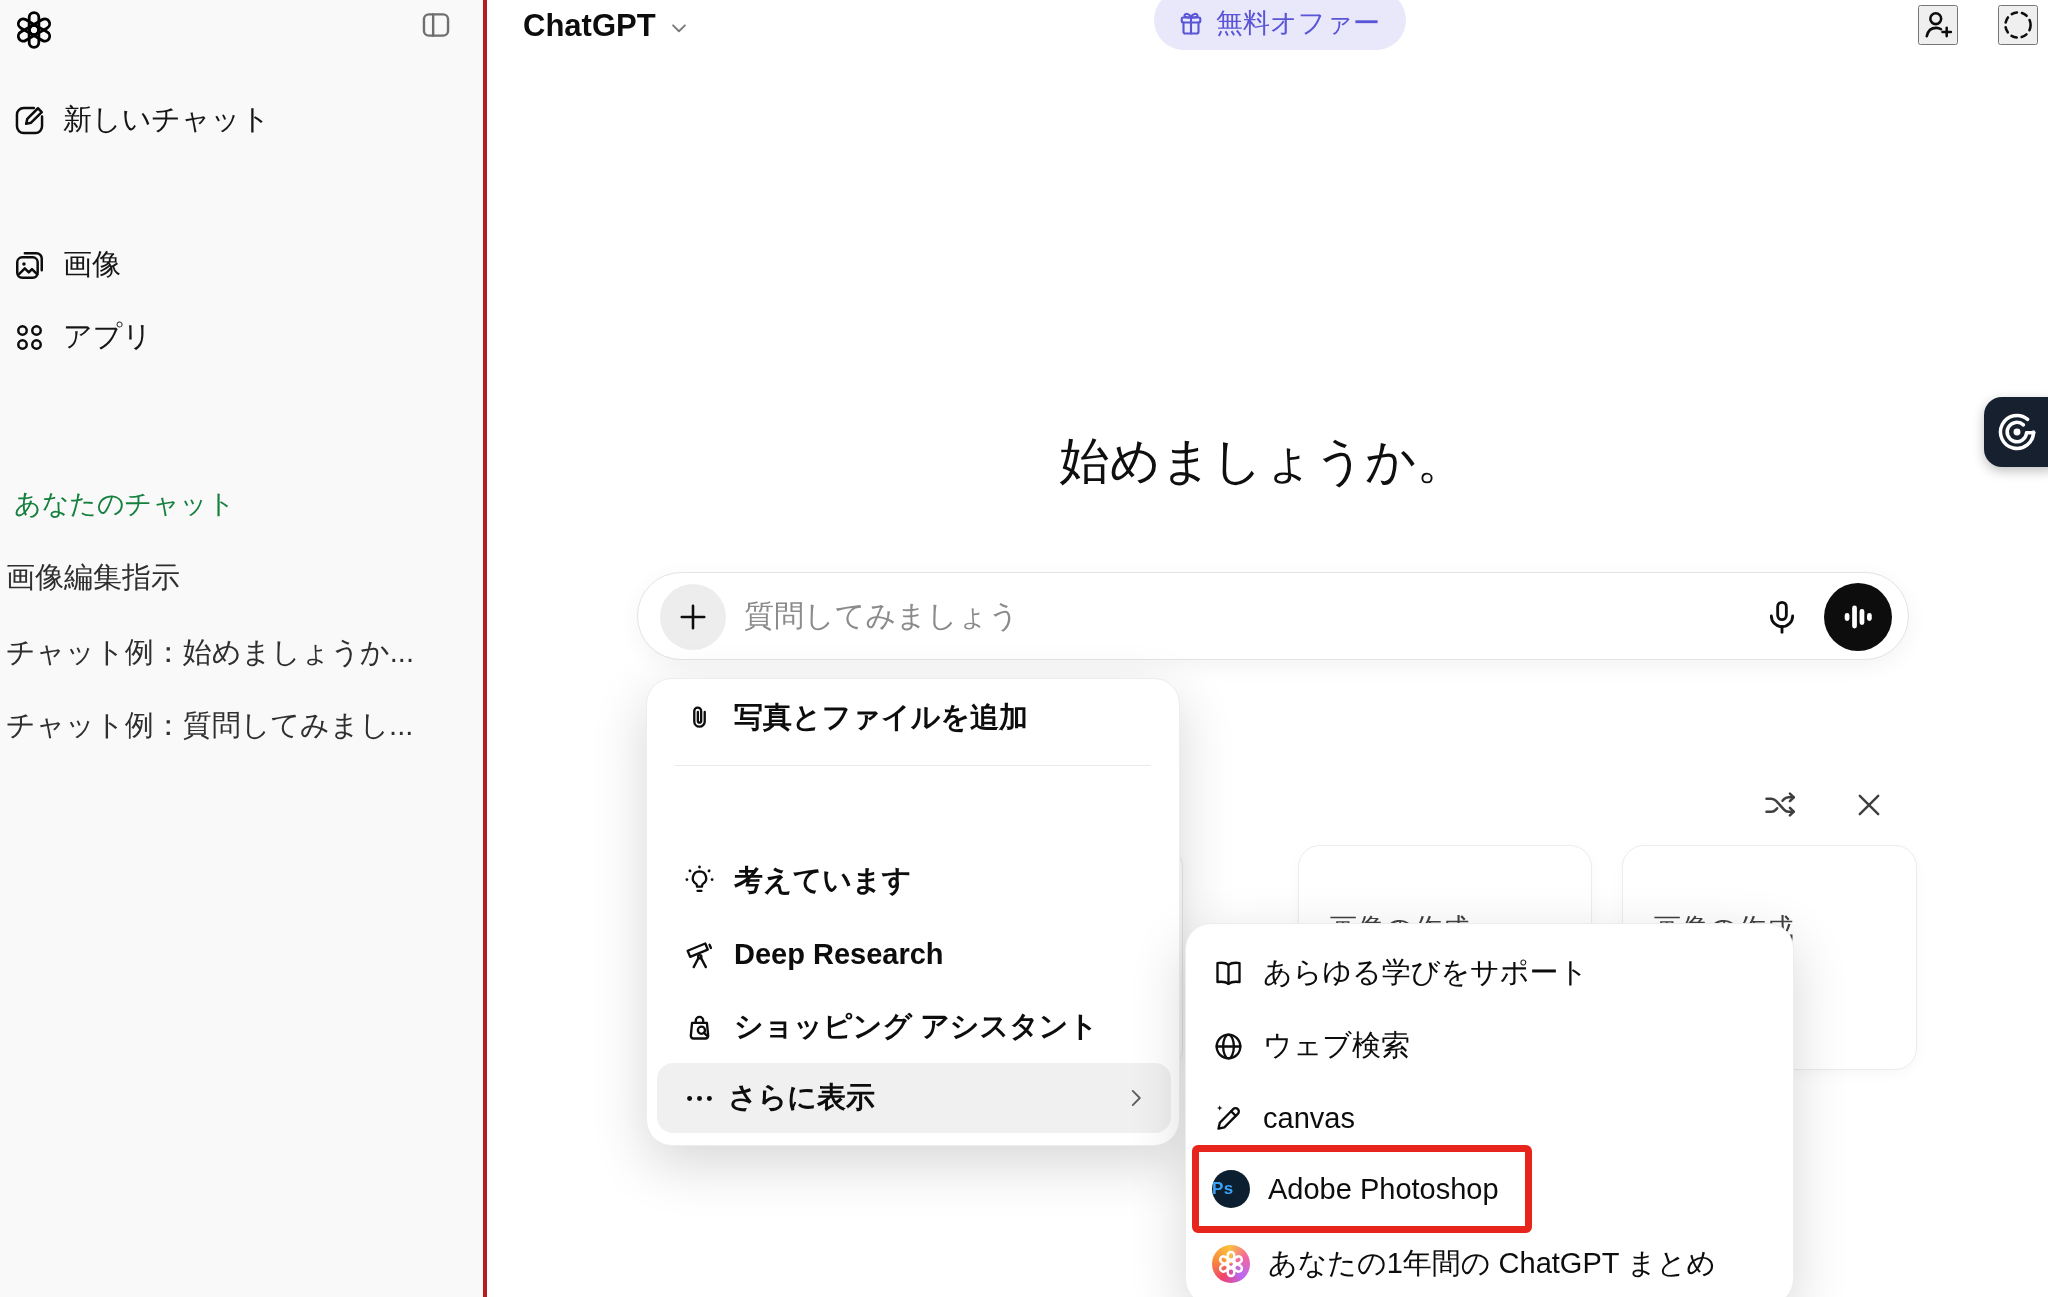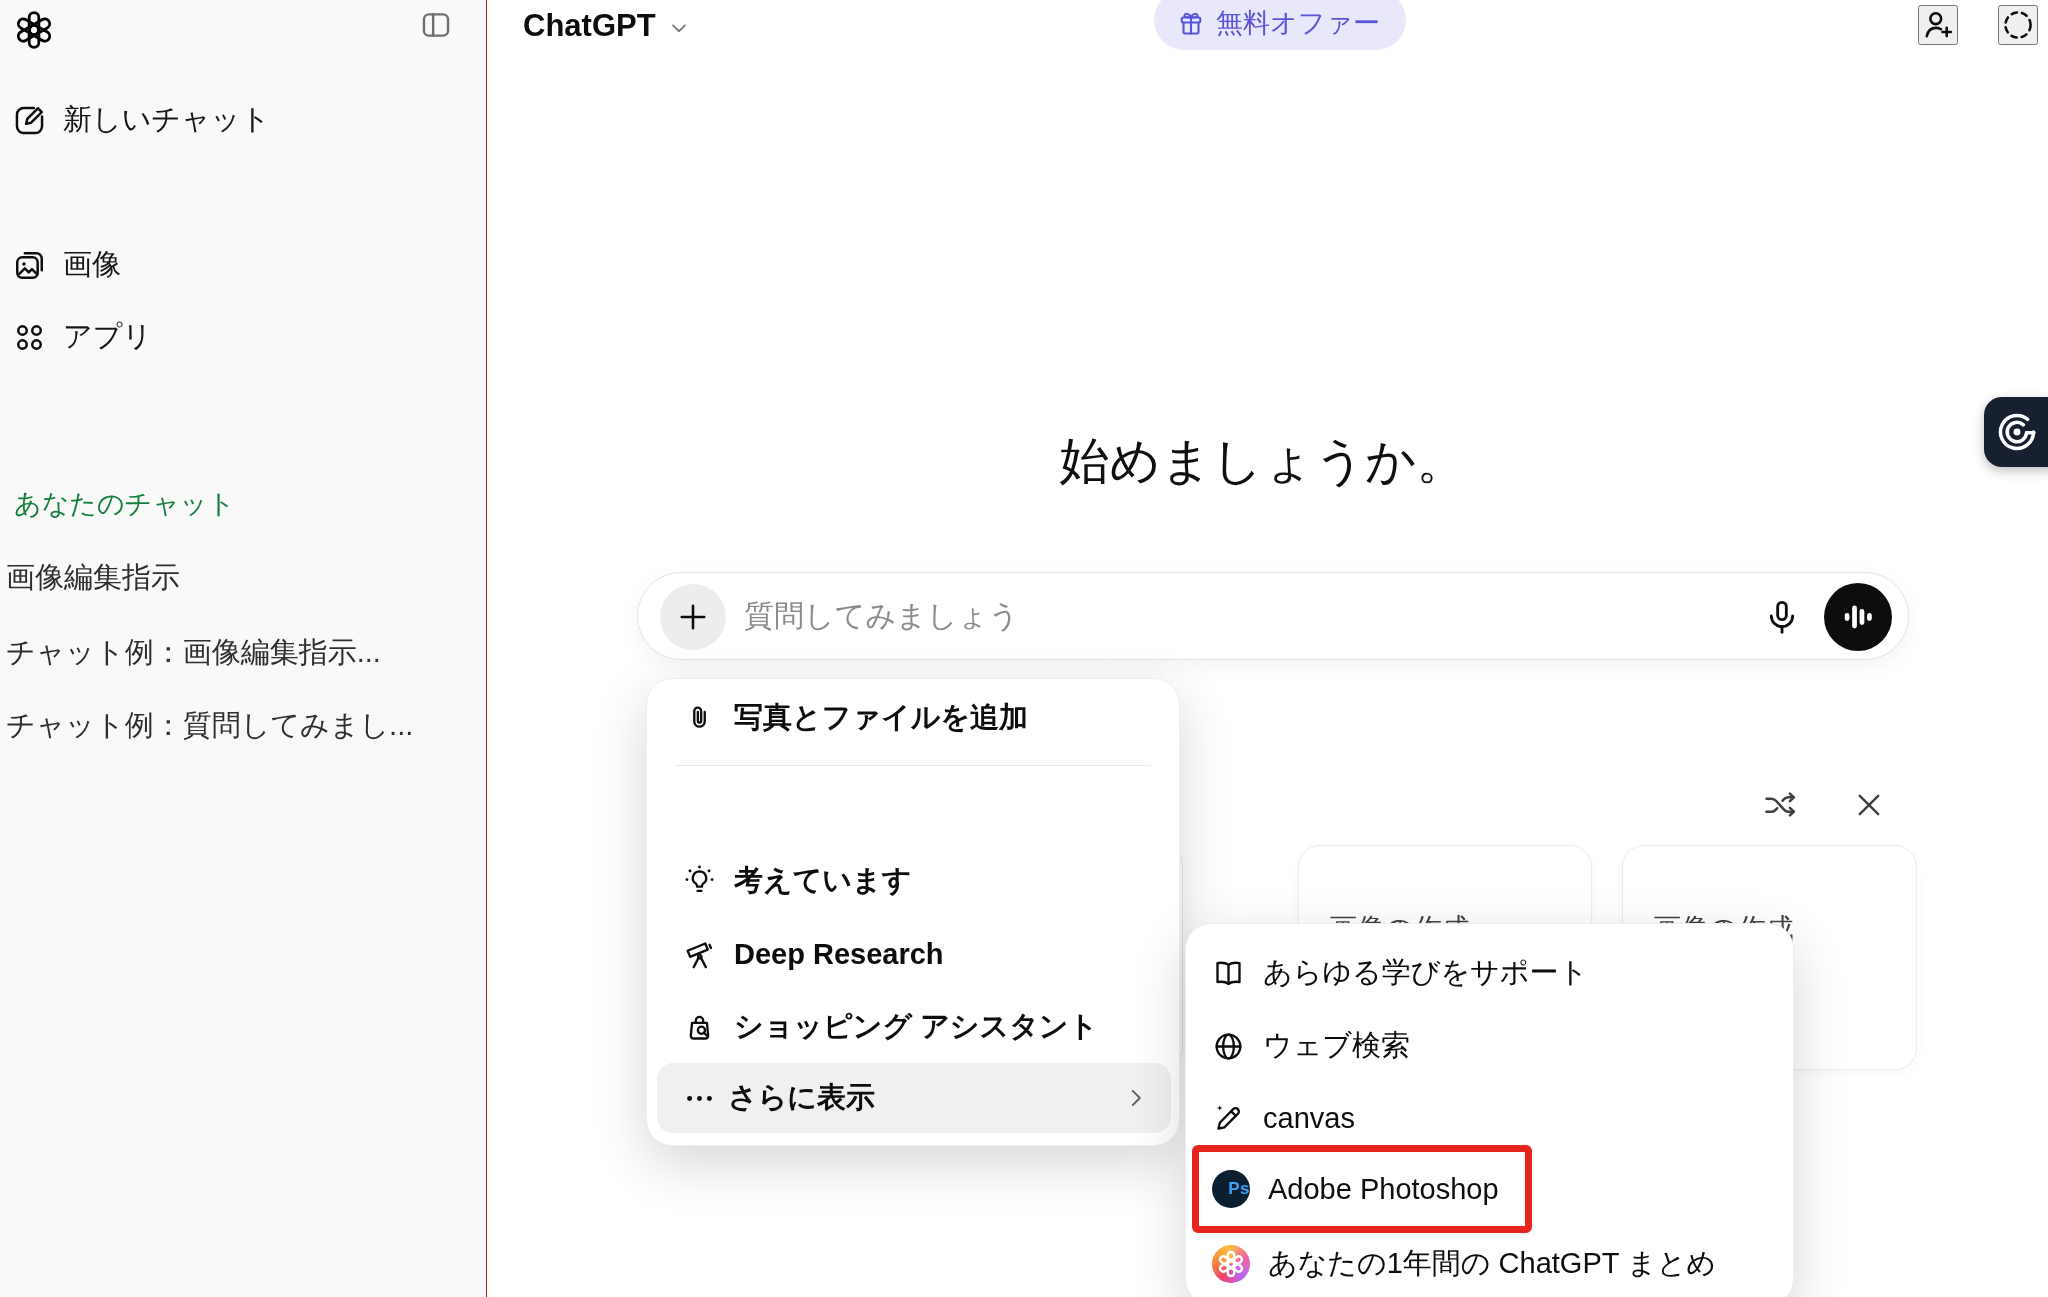--- a/index.html
+++ b/index.html
@@ -2,21 +2,21 @@
 <html><head>
 <meta charset="utf-8">
 <style>
   * { box-sizing: border-box; margin: 0; padding: 0; }
   html,body { background:#fff; }
   body { font-family: "Liberation Sans", "DejaVu Sans", sans-serif; color:#0d0d0d; }
   #stage { position:relative; width:2048px; height:1297px; background:#ffffff; overflow:hidden; }
 
   
   .sidebar { position:absolute; left:0; top:0; width:487px; height:1297px;
-             background:#f9f9f9; border-right:1px solid #b91c1c; z-index:3; }
+             background:#f9f9f9; border-right:4px solid #b91c1c; z-index:3; }
   .sb-logo { position:absolute; left:14px; top:10px; width:40px; height:40px; color:#000; }
   .sb-toggle { position:absolute; left:418px; top:8px; width:36px; height:34px; color:#6f6f6f; cursor:pointer; }
   .nav-row { position:absolute; left:12px; width:462px; height:50px; display:flex; align-items:center;
              gap:16px; font-size:29px; color:#161616; border-radius:12px; cursor:pointer; }
   .nav-row .ic { width:35px; height:35px; flex:0 0 35px; color:#0d0d0d; }
   .section-hd { position:absolute; left:14px; top:486px; font-size:27px; color:#15803d; }
   .chat-row { position:absolute; left:6px; width:470px; height:46px; display:flex; align-items:center;
               font-size:29px; color:#2f2f2f; cursor:pointer; white-space:nowrap; overflow:hidden;margin-top:12px; }
 
   
@@ -60,21 +60,21 @@
   .m-row .ic { width:33px; height:33px; flex:0 0 33px; }
   .m-div { position:absolute; left:28px; right:28px; top:86px; border-top:1px solid #e9e9e9; }
   .m-row.hl { left:10px; width:514px; height:70px; background:#f0f0f0; border-radius:16px; padding-left:26px;gap:12px; }
   .m-row .chev-r { position:absolute; right:22px; width:26px; height:26px; color:#5f5f5f; }
 
   
   .more-menu { left:1185px; top:923px; width:609px; height:382px; z-index:11; }
   .more-menu .m-row { padding-left:26px; }
   .ps-badge { width:38px; height:38px; flex:0 0 38px; border-radius:50%; background:#0c1f30;
               color:#3aa2f7; font-weight:700; font-size:17px; display:flex; align-items:center;
-              justify-content:flex-end; letter-spacing:.5px; }
+              justify-content:flex-start; letter-spacing:.5px; }
   .gpt-badge { width:38px; height:38px; flex:0 0 38px; border-radius:50%; padding:4px; color:#fff;
               background:conic-gradient(from 210deg,#f0426b,#f78a3b,#fcc03e,#f265a0,#b968f5,#f0426b); }
 
   
   .red-box { position:absolute; left:1192px; top:1145px; width:340px; height:88px;
              border:7px solid #e8251c; border-radius:6px; z-index:12; pointer-events:none; }
 
   
   .edge-logo { position:absolute; left:1984px; top:397px; width:80px; height:70px; background:#16202f;
              border-radius:18px; box-shadow:0 4px 12px rgba(0,0,0,.25); z-index:5; cursor:pointer; border:none; }
@@ -147,21 +147,21 @@
         </span>
       <span>アプリ</span>
     </div>
 
     <div class="section-hd">あなたのチャット</div>
 
     <div class="chat-row" style="top:543px">
       <span>画像編集指示</span>
       </div>
     <div class="chat-row" style="top:618px">
-      <span>チャット例：画像編集指示...</span>
+      <span>チャット例：始めましょうか...</span>
       </div>
     <div class="chat-row" style="top:691px">
       <span>チャット例：質問してみまし...</span>
       </div>
   </aside>
 
   <div class="brand">
     <span>ChatGPT</span>
     <span class="chev">
       <svg viewBox="0 0 24 24">

